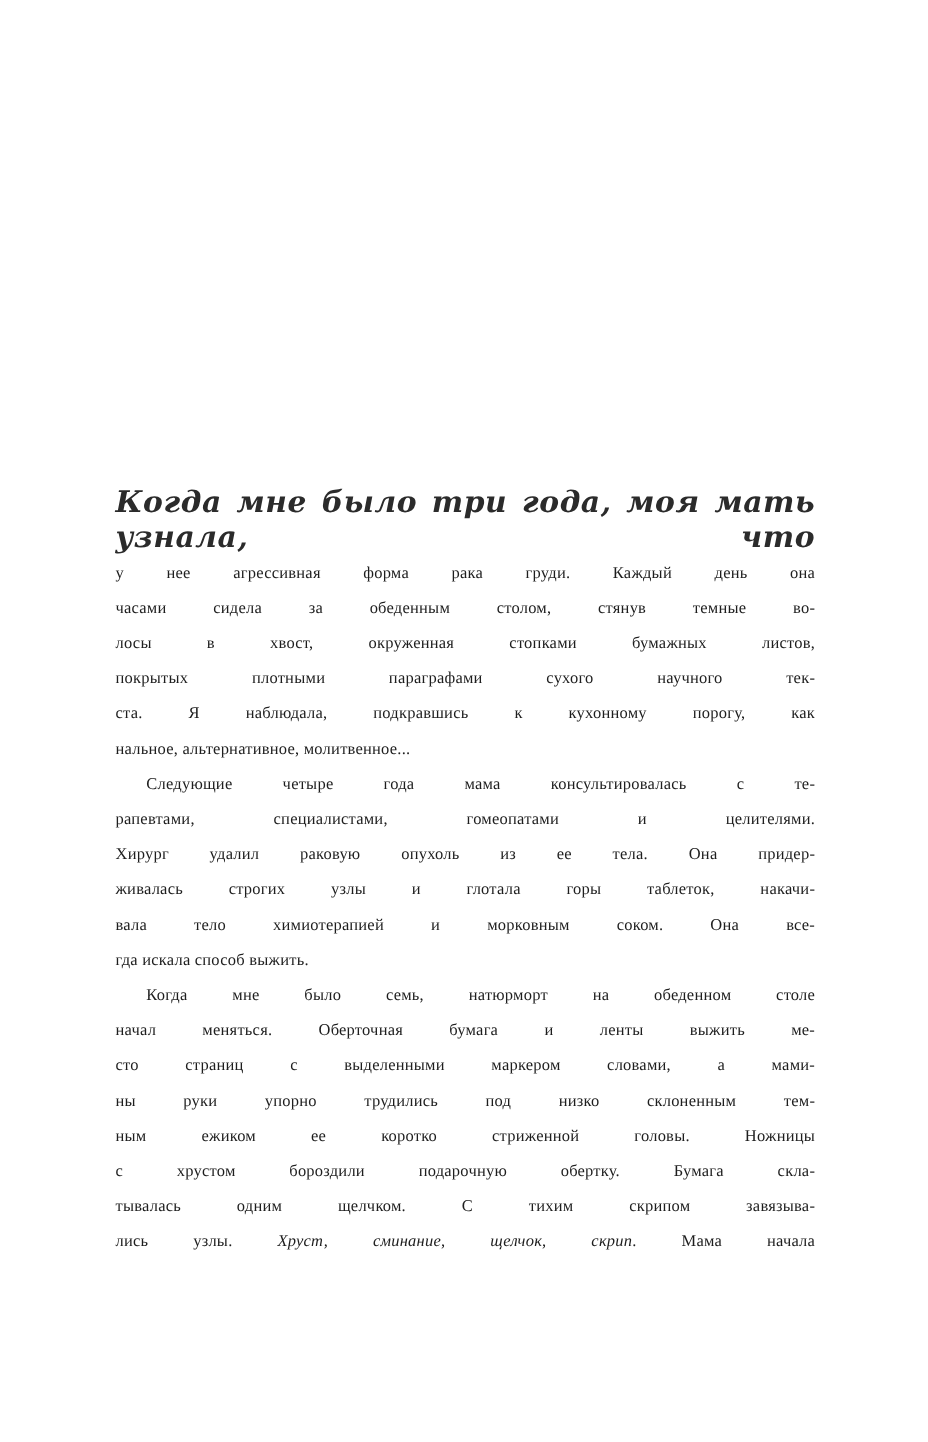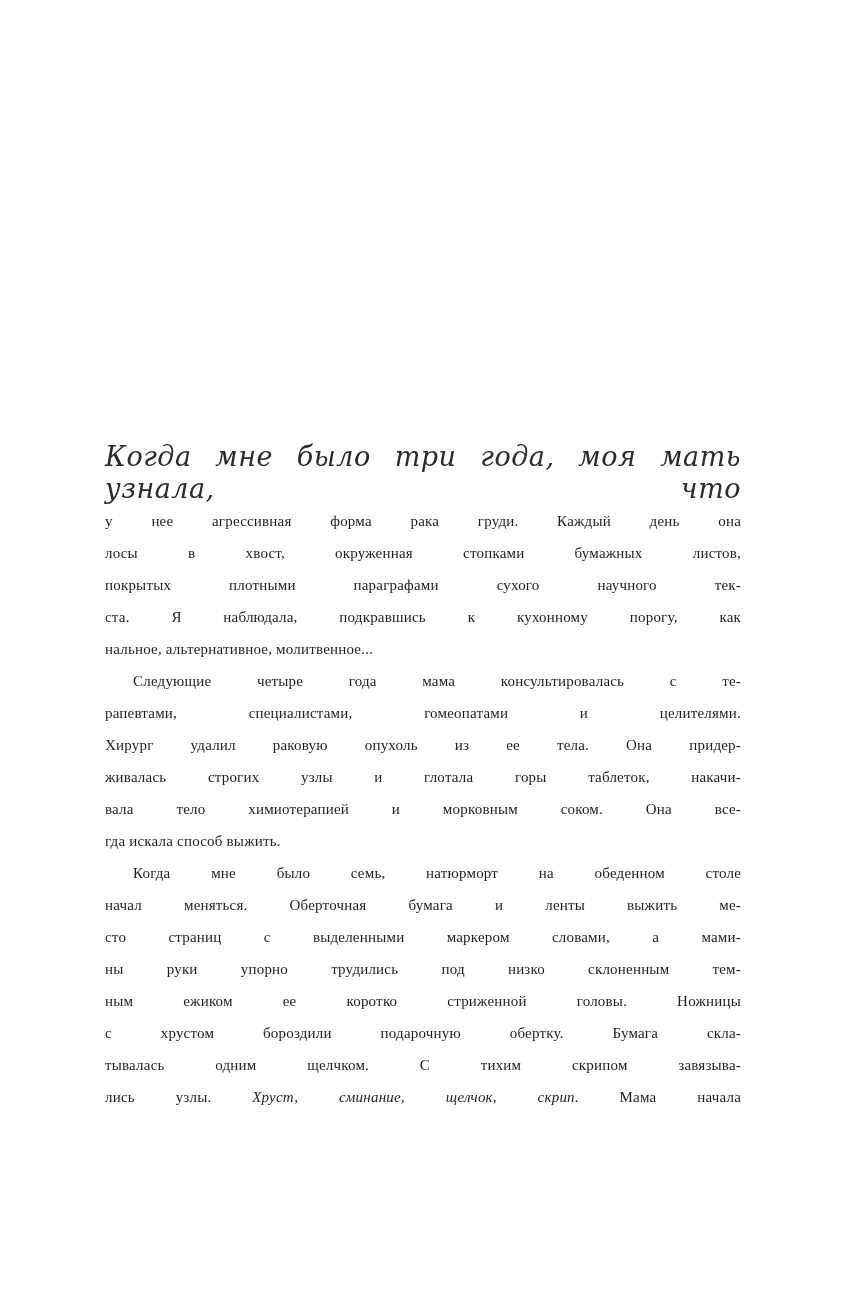--- a/index.html
+++ b/index.html
@@ -38,36 +38,37 @@
     text-align-last: left;
   }
   .line.indent {
     text-indent: 28px;
   }
   .line.script {
     font-family: "DejaVu Serif", serif;
     font-style: italic;
     font-size: 27px;
     line-height: 32px;
-    font-weight: 400;
+    font-weight: 700;
     color: #2b2b2b;
     letter-spacing: 0.5px;
   }
   .inline-italic {
     font-style: italic;
   }
 </style>
 </head>
 <body>
 
 <div class="page">
   <div class="text-block">
 
     <div class="line script">Когда мне было три года, моя мать узнала, что</div>
     <div class="line">у нее агрессивная форма рака груди. Каждый день она</div>
+    <div class="line">часами сидела за обеденным столом, стянув темные во-</div>
     <div class="line">лосы в хвост, окруженная стопками бумажных листов,</div>
     <div class="line">покрытых плотными параграфами сухого научного тек-</div>
     <div class="line">ста. Я наблюдала, подкравшись к кухонному порогу, как</div>
     <div class="line para-end">нальное, альтернативное, молитвенное...</div>
 
     <div class="line indent">Следующие четыре года мама консультировалась с те-</div>
     <div class="line">рапевтами, специалистами, гомеопатами и целителями.</div>
     <div class="line">Хирург удалил раковую опухоль из ее тела. Она придер-</div>
     <div class="line">живалась строгих узлы и глотала горы таблеток, накачи-</div>
     <div class="line">вала тело химиотерапией и морковным соком. Она все-</div>

